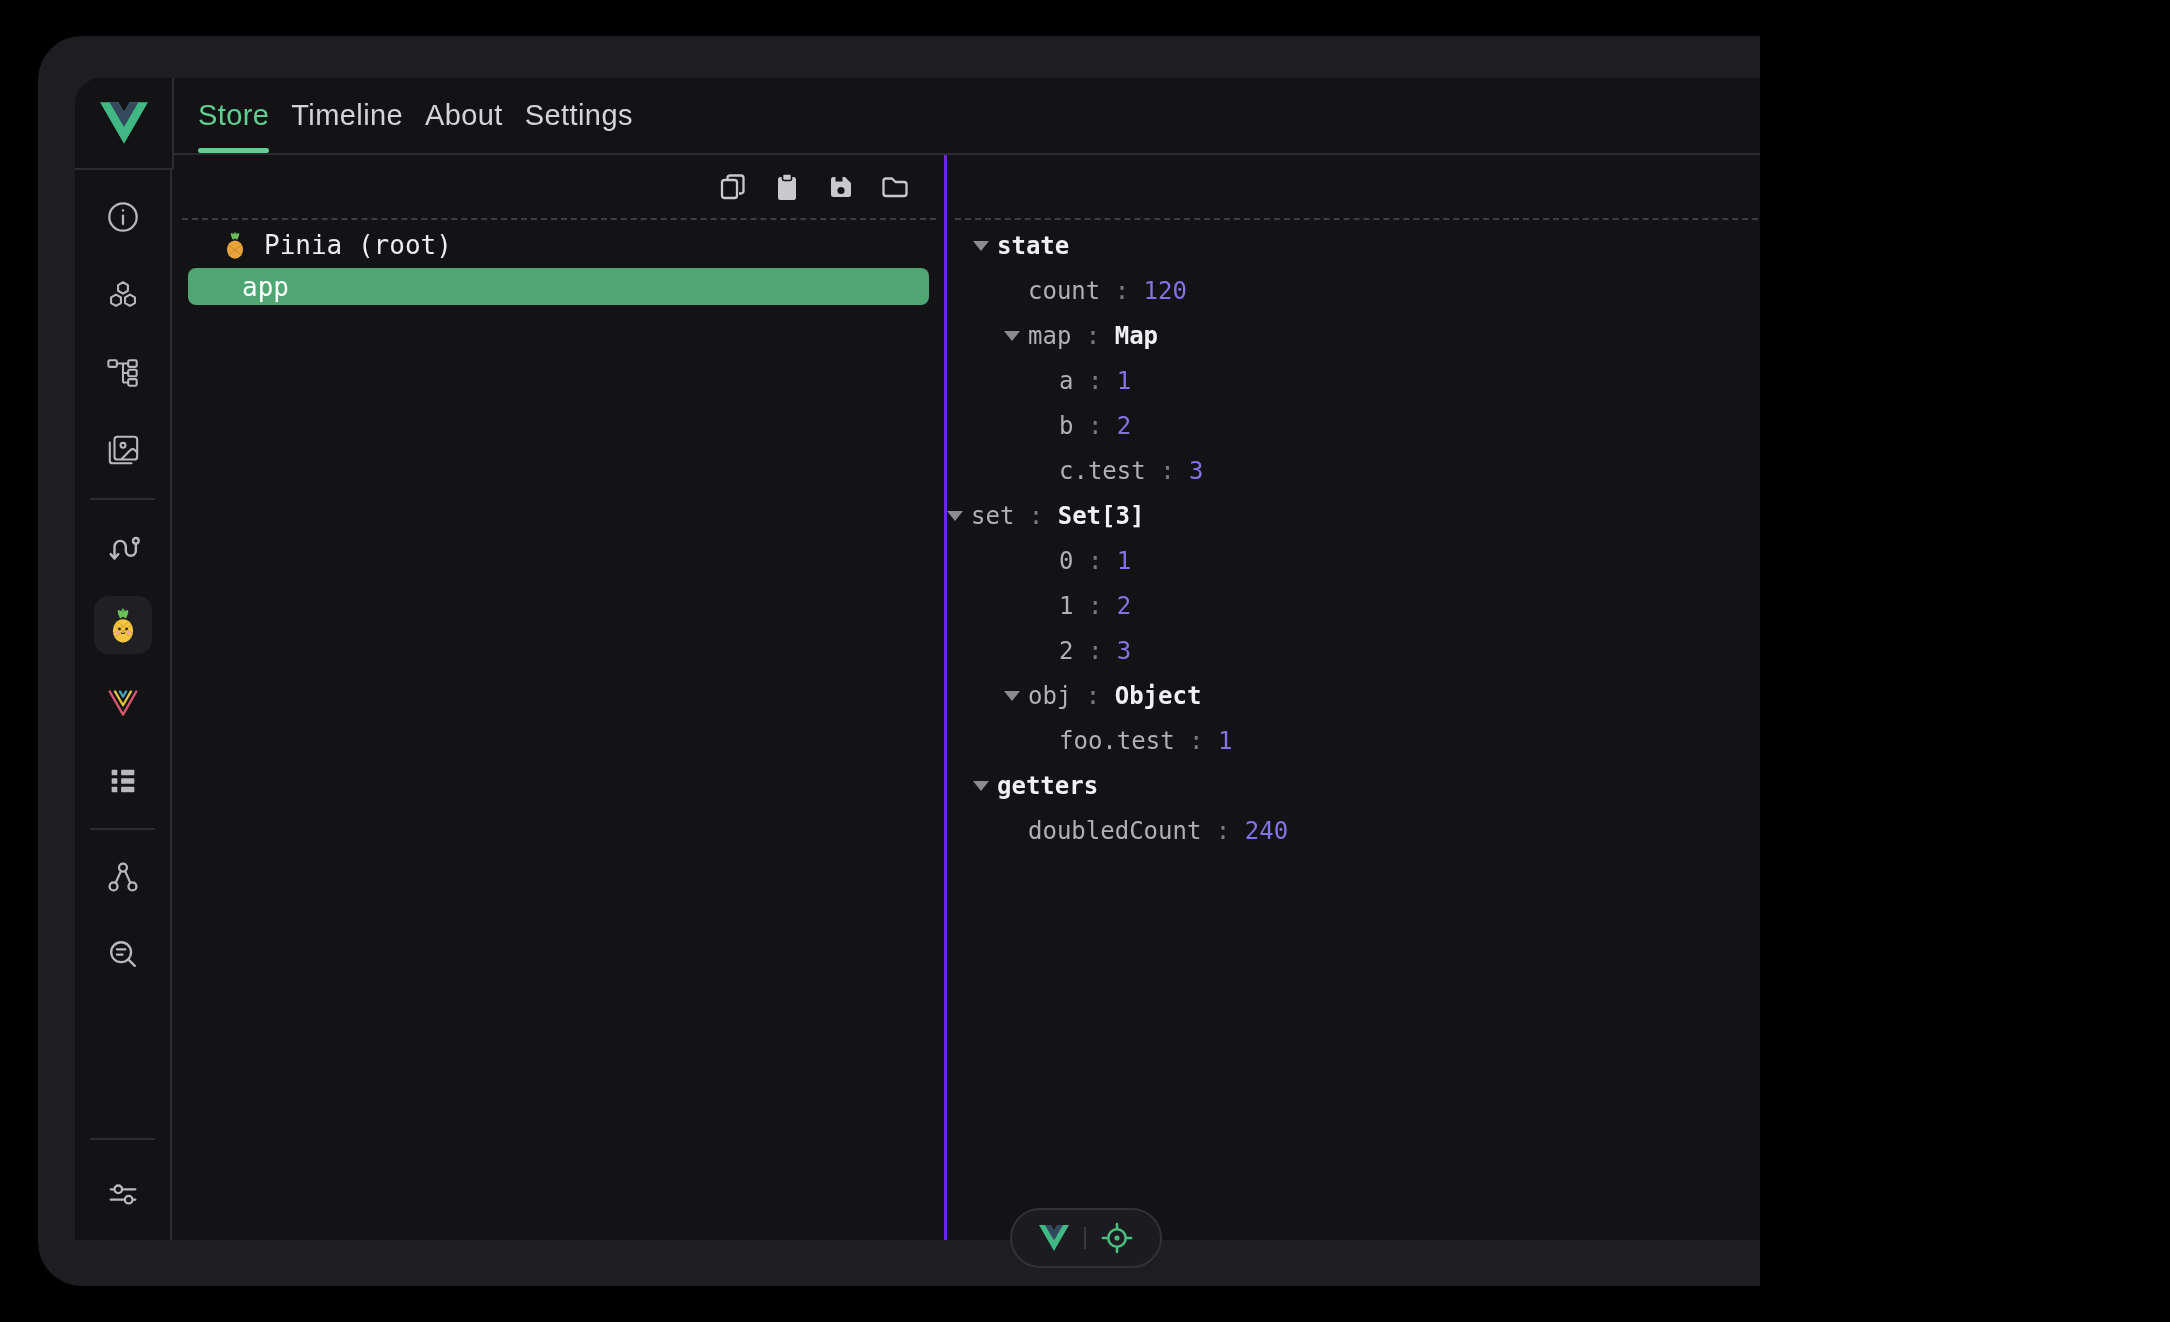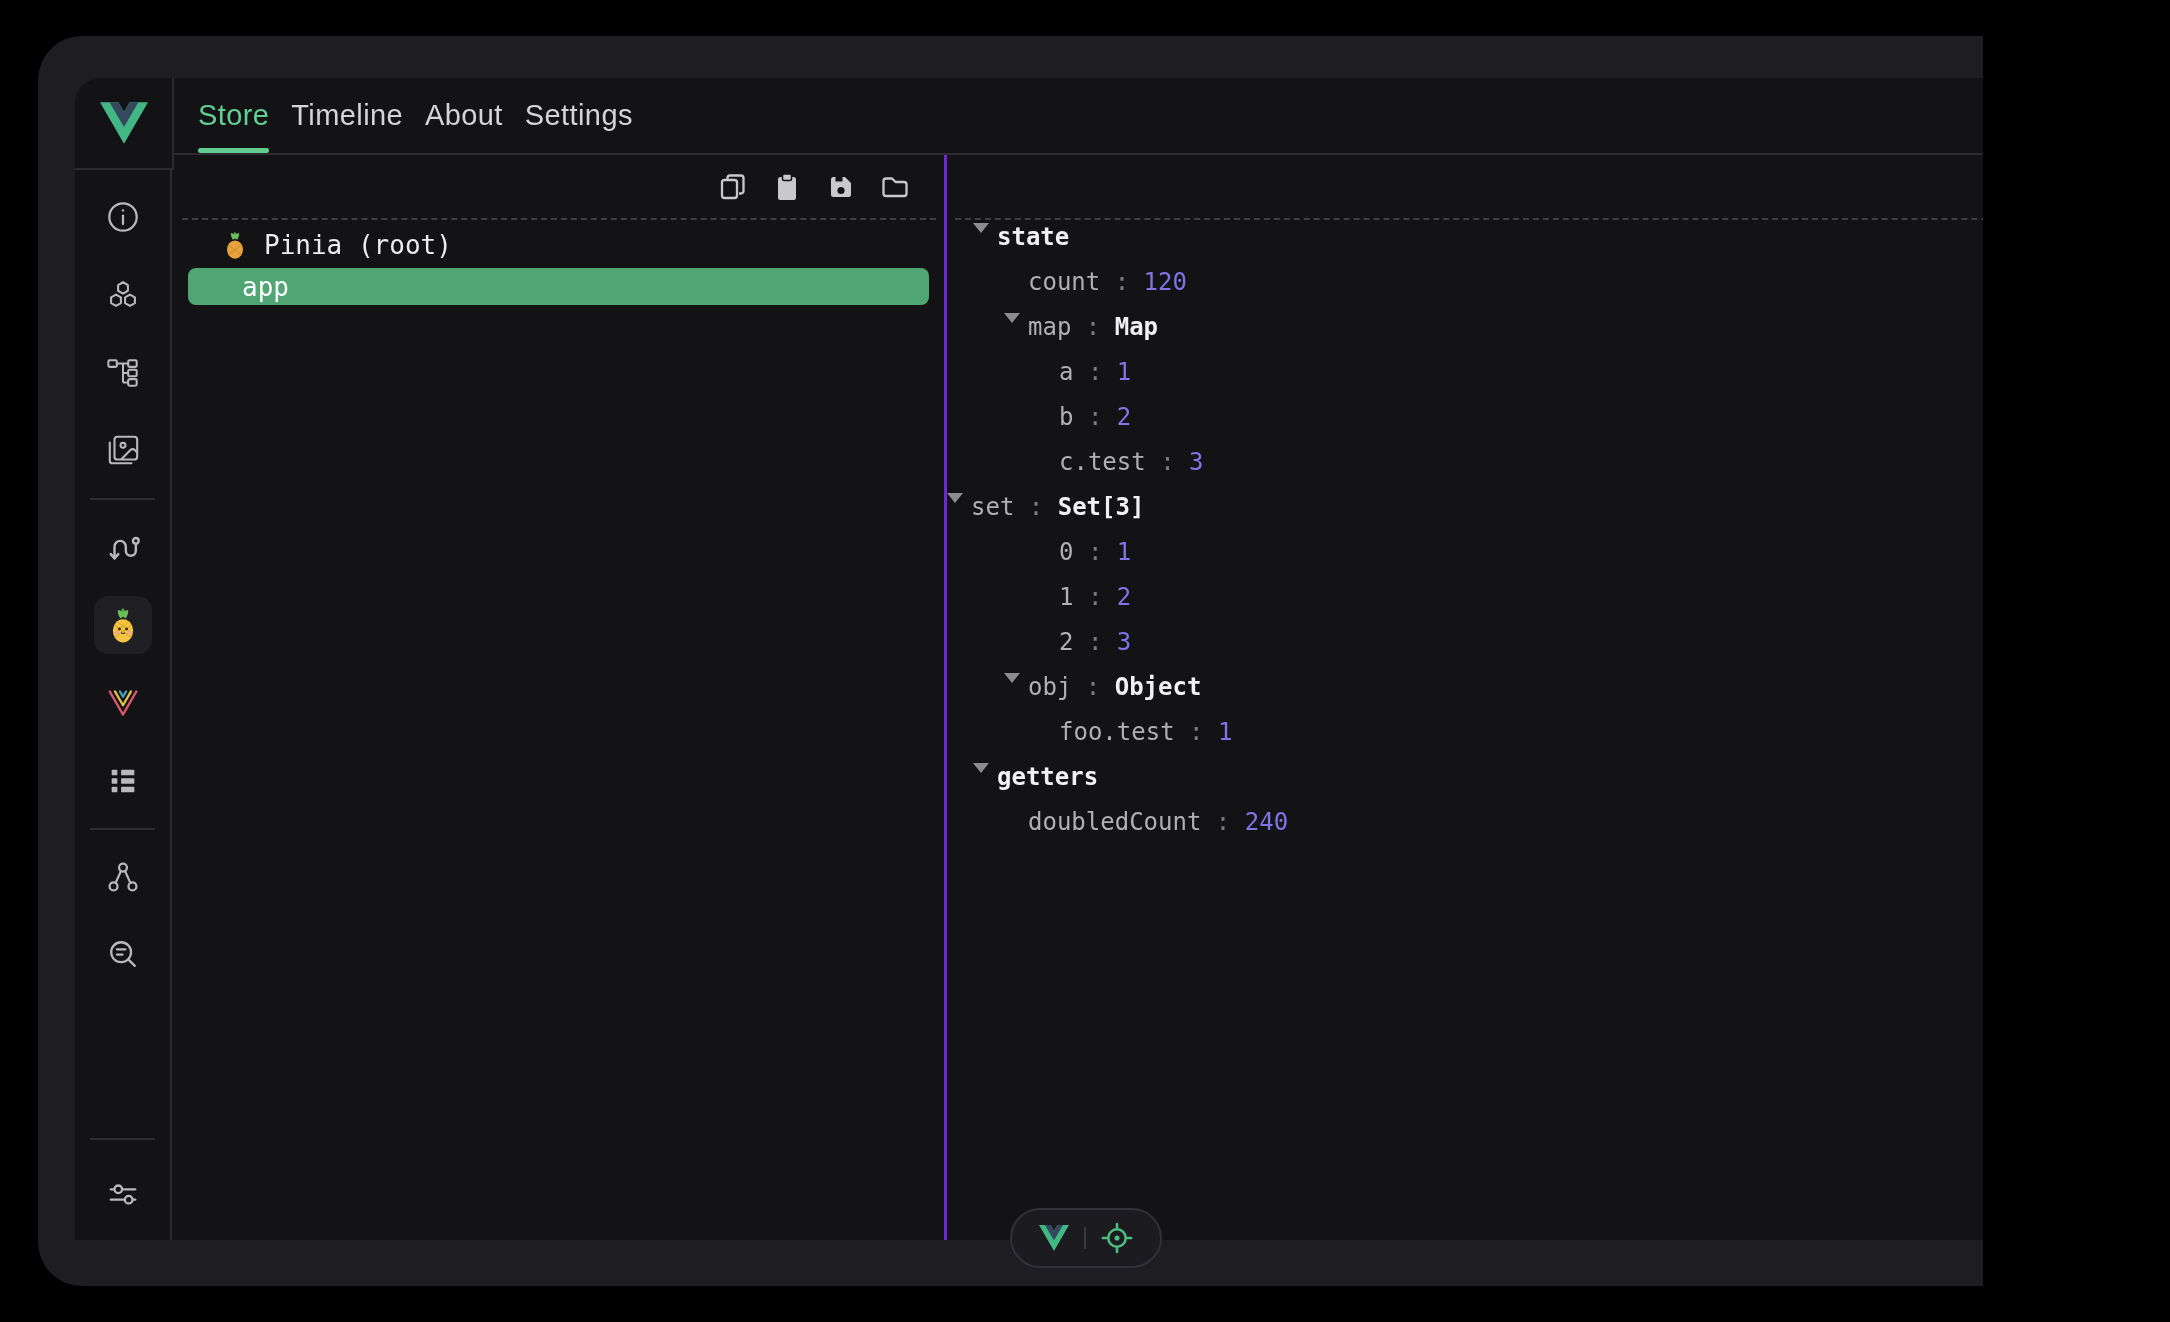--- a/index.html
+++ b/index.html
@@ -1,16 +1,16 @@
 <!DOCTYPE html>
 <html><head>
 <meta charset="utf-8">
 <style>
   html,body{margin:0;padding:0;background:#000;}
-  .stage{position:relative;width:1983px;height:1322px;background:#000;overflow:hidden;
+  .stage{position:relative;width:1760px;height:1322px;background:#000;overflow:hidden;
          font-family:"Liberation Sans",sans-serif;}
   .frame{position:absolute;left:38px;top:36px;width:2094px;height:1250px;
          background:#1e1e22;border-radius:44px;}
   .app{position:absolute;left:37px;top:42px;width:2020px;height:1162px;
        background:#131316;border-radius:26px 26px 0 0;overflow:hidden;}
 
   
   .logo-cell{position:absolute;left:0;top:0;width:97px;height:90px;
              border-right:2px solid #2a2a2f;border-bottom:2px solid #2a2a2f;
              display:flex;align-items:center;justify-content:center;}
@@ -48,21 +48,21 @@
   
   .store-tree{padding-top:4px;}
   .p-row{height:38px;margin-top:2px;display:flex;align-items:center;padding-left:46px;gap:14px;
          font-family:"DejaVu Sans Mono",monospace;font-size:26px;color:#ececee;cursor:pointer;}
   .a-row{height:37px;margin:4px 15px 0 14px;background:#4fa673;border-radius:8px;
          display:flex;align-items:center;padding-left:54px;
          font-family:"DejaVu Sans Mono",monospace;font-size:26px;color:#ffffff;cursor:pointer;}
 
   
   .state-tree{padding-top:3px;}
-  .t-row{height:45px;display:flex;align-items:flex-start;white-space:pre;
+  .t-row{height:45px;display:flex;align-items:center;white-space:pre;
          font-family:"DejaVu Sans Mono",monospace;font-size:24px;color:#b0b0b4;cursor:pointer;}
   .caret{width:24px;display:inline-flex;align-items:center;flex:none;}
   .caret::before{content:'';width:0;height:0;border-left:8px solid transparent;
          border-right:8px solid transparent;border-top:10px solid #8b8b90;}
   .caret.hid::before{visibility:hidden;}
   .k{color:#b0b0b4;}
   .k.section{color:#f1f1f3;font-weight:bold;}
   .colon{color:#7c7c80;}
   .val{color:#8273e6;}
   .typ{color:#f1f1f3;font-weight:bold;}

